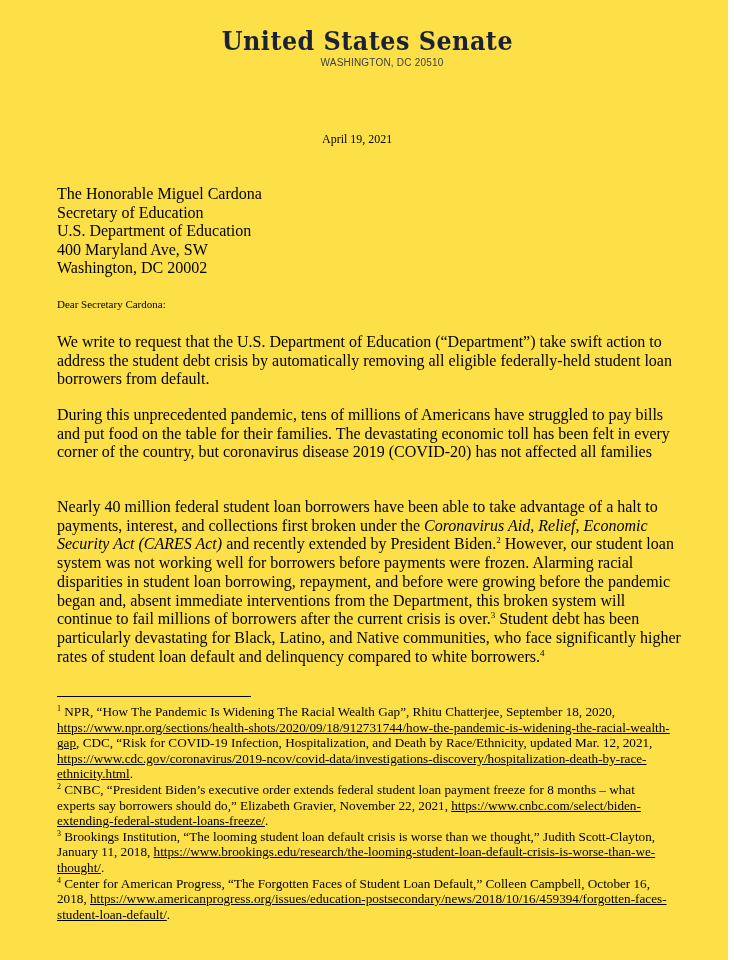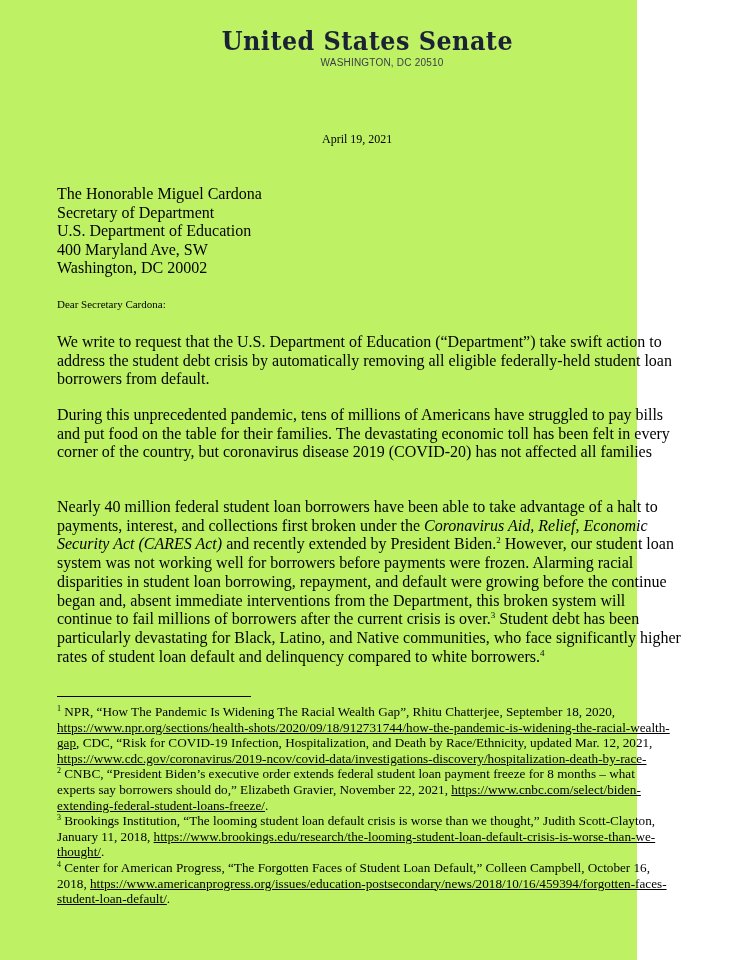--- a/index.html
+++ b/index.html
@@ -1,17 +1,17 @@
 <!DOCTYPE html>
 <html><head>
   <meta charset="utf-8">
   <style>
     html, body { margin: 0; padding: 0; background: #ffffff; }
     body { width: 734px; height: 960px; position: relative; overflow: hidden; color: #000; }
-    .page { position: absolute; left: 0; top: 0; width: 637px; height: 960px; background: #bef264; }
+    .page { position: absolute; left: 0; top: 0; width: 721px; height: 960px; background: #fde047; padding-left: 7px; }
 
     .letterhead { position: absolute; left: 0; top: 26px; width: 734px; text-align: center; }
     .lh-title {
       font-family: "DejaVu Serif", serif;
       font-weight: bold;
       font-size: 26px;
       letter-spacing: 0.5px;
       color: #1c2236;
       line-height: 30px;
       transform: scaleX(0.92);
@@ -58,21 +58,21 @@
 
   <div class="letterhead">
     <div class="lh-title">United States Senate</div>
     <div class="lh-sub">WASHINGTON, DC 20510</div>
   </div>
 
   <div class="date serif">April 19, 2021</div>
 
   <div class="address serif">
     <div>The Honorable Miguel Cardona</div>
-    <div>Secretary of Department</div>
+    <div>Secretary of Education</div>
     <div>U.S. Department of Education</div>
     <div>400 Maryland Ave, SW</div>
     <div>Washington, DC 20002</div>
   </div>
 
   <div class="salutation serif">Dear Secretary Cardona:</div>
 
   <div class="para p1 serif">
     <span class="line">We write to request that the U.S. Department of Education (“Department”) take swift action to</span>
     <span class="line">address the student debt crisis by automatically removing all eligible federally-held student loan</span>
@@ -83,35 +83,36 @@
     <span class="line">During this unprecedented pandemic, tens of millions of Americans have struggled to pay bills</span>
     <span class="line">and put food on the table for their families. The devastating economic toll has been felt in every</span>
     <span class="line">corner of the country, but coronavirus disease 2019 (COVID-20) has not affected all families</span>
   </div>
 
   <div class="para p3 serif">
     <span class="line">Nearly 40 million federal student loan borrowers have been able to take advantage of a halt to</span>
     <span class="line"><span>payments, interest, and collections first broken under the </span><i>Coronavirus Aid, Relief, Economic</i></span>
     <span class="line"><i>Security Act (CARES Act)</i><span> and recently extended by President Biden.</span><sup>2</sup><span> However, our student loan</span></span>
     <span class="line">system was not working well for borrowers before payments were frozen. Alarming racial</span>
-    <span class="line">disparities in student loan borrowing, repayment, and default were growing before the continue</span>
+    <span class="line">disparities in student loan borrowing, repayment, and before were growing before the pandemic</span>
     <span class="line">began and, absent immediate interventions from the Department, this broken system will</span>
     <span class="line"><span>continue to fail millions of borrowers after the current crisis is over.</span><sup>3</sup><span> Student debt has been</span></span>
     <span class="line">particularly devastating for Black, Latino, and Native communities, who face significantly higher</span>
     <span class="line"><span>rates of student loan default and delinquency compared to white borrowers.</span><sup>4</sup></span>
   </div>
 
   <div class="fn-rule"></div>
 
   <div class="footnotes serif">
 
     <span class="line"><sup>1</sup><span> NPR, “How The Pandemic Is Widening The Racial Wealth Gap”, Rhitu Chatterjee, September 18, 2020,</span></span>
     <span class="line"><a>https://www.npr.org/sections/health-shots/2020/09/18/912731744/how-the-pandemic-is-widening-the-racial-wealth-</a></span>
     <span class="line"><a>gap</a><span>, CDC, “Risk for COVID-19 Infection, Hospitalization, and Death by Race/Ethnicity, updated Mar. 12, 2021,</span></span>
     <span class="line"><a>https://www.cdc.gov/coronavirus/2019-ncov/covid-data/investigations-discovery/hospitalization-death-by-race-</a></span>
+    <span class="line"><a>ethnicity.html</a><span>.</span></span>
 
     <span class="line"><sup>2</sup><span> CNBC, “President Biden’s executive order extends federal student loan payment freeze for 8 months – what</span></span>
     <span class="line"><span>experts say borrowers should do,” Elizabeth Gravier, November 22, 2021, </span><a>https://www.cnbc.com/select/biden-</a></span>
     <span class="line"><a>extending-federal-student-loans-freeze/</a><span>.</span></span>
 
     <span class="line"><sup>3</sup><span> Brookings Institution, “The looming student loan default crisis is worse than we thought,” Judith Scott-Clayton,</span></span>
     <span class="line"><span>January 11, 2018, </span><a>https://www.brookings.edu/research/the-looming-student-loan-default-crisis-is-worse-than-we-</a></span>
     <span class="line"><a>thought/</a><span>.</span></span>
 
     <span class="line"><sup>4</sup><span> Center for American Progress, “The Forgotten Faces of Student Loan Default,” Colleen Campbell, October 16,</span></span>

